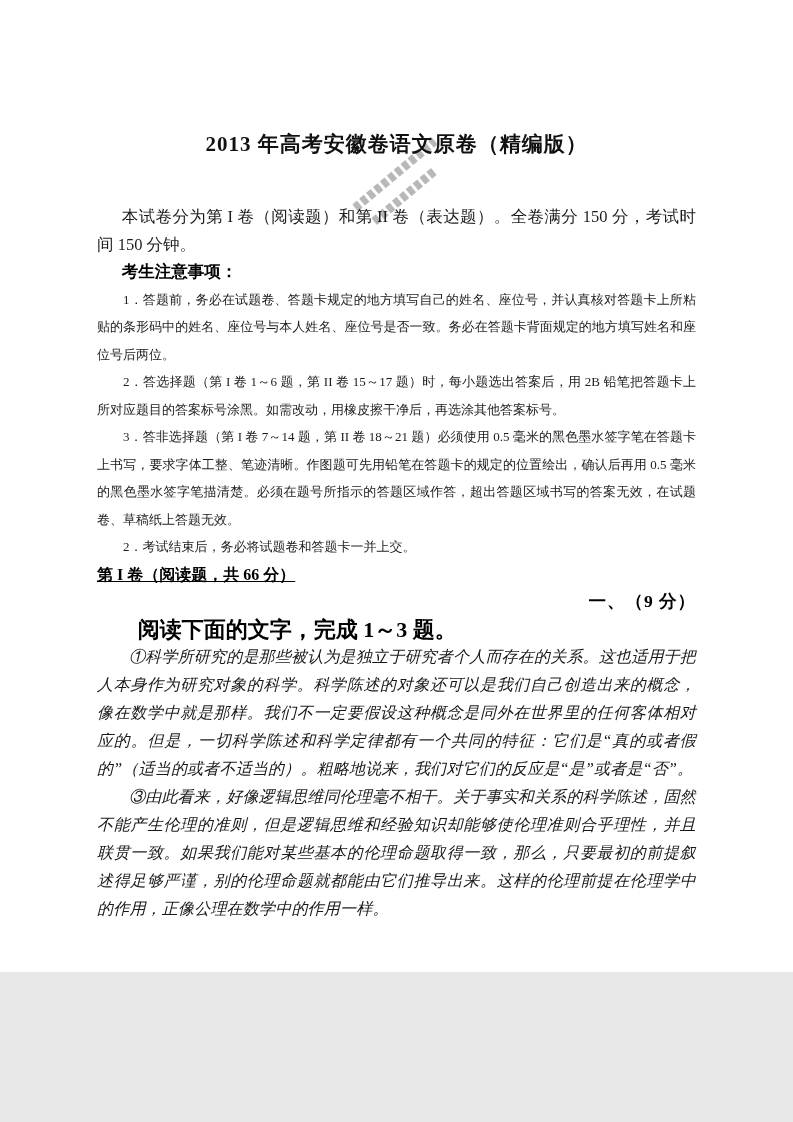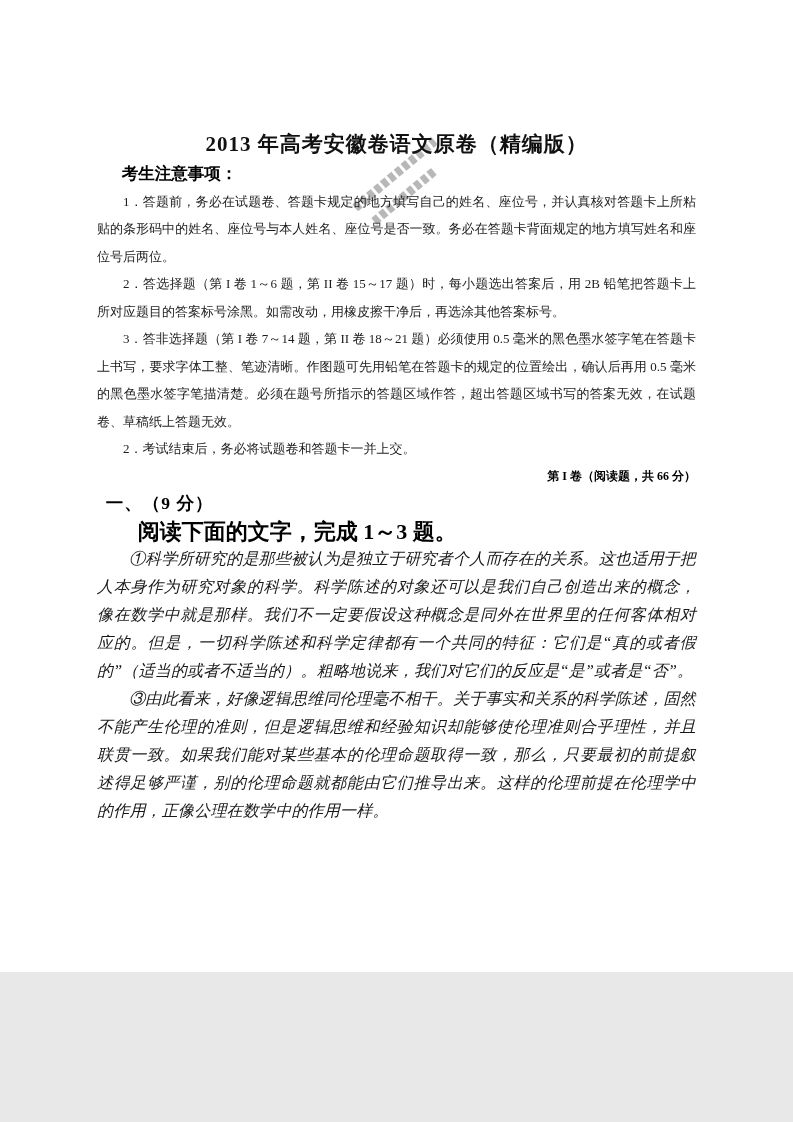--- a/index.html
+++ b/index.html
@@ -44,33 +44,35 @@
     color: #000;
   }
   .notice-item {
     font-size: 13px;
     line-height: 27.5px;
     text-indent: 2em;
     text-align: justify;
   }
   .section-heading {
     margin: 0;
-    font-size: 12px;
+    font-size: 16px;
     line-height: 27.5px;
     font-weight: bold;
-    text-align: right;
+    text-align: left;
     color: #000;
+    text-decoration: underline;
   }
   .part-heading {
     font-size: 17.5px;
     line-height: 27.5px;
     font-weight: bold;
     text-indent: 0.5em;
     letter-spacing: 1px;
     color: #000;
+    text-align: right;
   }
   .instruction {
     font-size: 22px;
     line-height: 27.5px;
     font-weight: bold;
     text-indent: 1.85em;
     color: #000;
   }
   .passage {
     font-size: 16px;
@@ -129,20 +131,21 @@
 
   <div class="watermark">
     <div class="wm-strip s1"></div>
     <div class="wm-strip s2"></div>
   </div>
 
   <div class="content">
 
     <h1 class="title">2013 年高考安徽卷语文原卷（精编版）</h1>
 
+    <p class="intro">本试卷分为第 I 卷（阅读题）和第 II 卷（表达题）。全卷满分 150 分，考试时间 150 分钟。</p>
 
     <p class="notice-heading">考生注意事项：</p>
 
     <p class="notice-item">1．答题前，务必在试题卷、答题卡规定的地方填写自己的姓名、座位号，并认真核对答题卡上所粘贴的条形码中的姓名、座位号与本人姓名、座位号是否一致。务必在答题卡背面规定的地方填写姓名和座位号后两位。</p>
 
     <p class="notice-item">2．答选择题（第 I 卷 1～6 题，第 II 卷 15～17 题）时，每小题选出答案后，用 2B 铅笔把答题卡上所对应题目的答案标号涂黑。如需改动，用橡皮擦干净后，再选涂其他答案标号。</p>
 
     <p class="notice-item">3．答非选择题（第 I 卷 7～14 题，第 II 卷 18～21 题）必须使用 0.5 毫米的黑色墨水签字笔在答题卡上书写，要求字体工整、笔迹清晰。作图题可先用铅笔在答题卡的规定的位置绘出，确认后再用 0.5 毫米的黑色墨水签字笔描清楚。必须在题号所指示的答题区域作答，超出答题区域书写的答案无效，在试题卷、草稿纸上答题无效。</p>
 
     <p class="notice-item">2．考试结束后，务必将试题卷和答题卡一并上交。</p>

